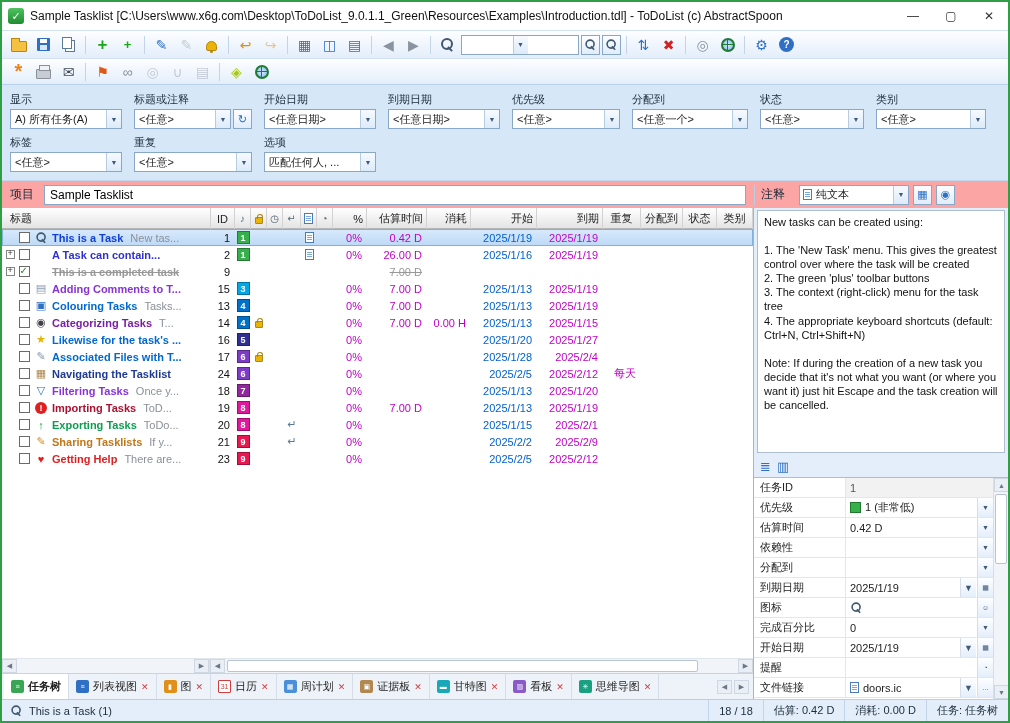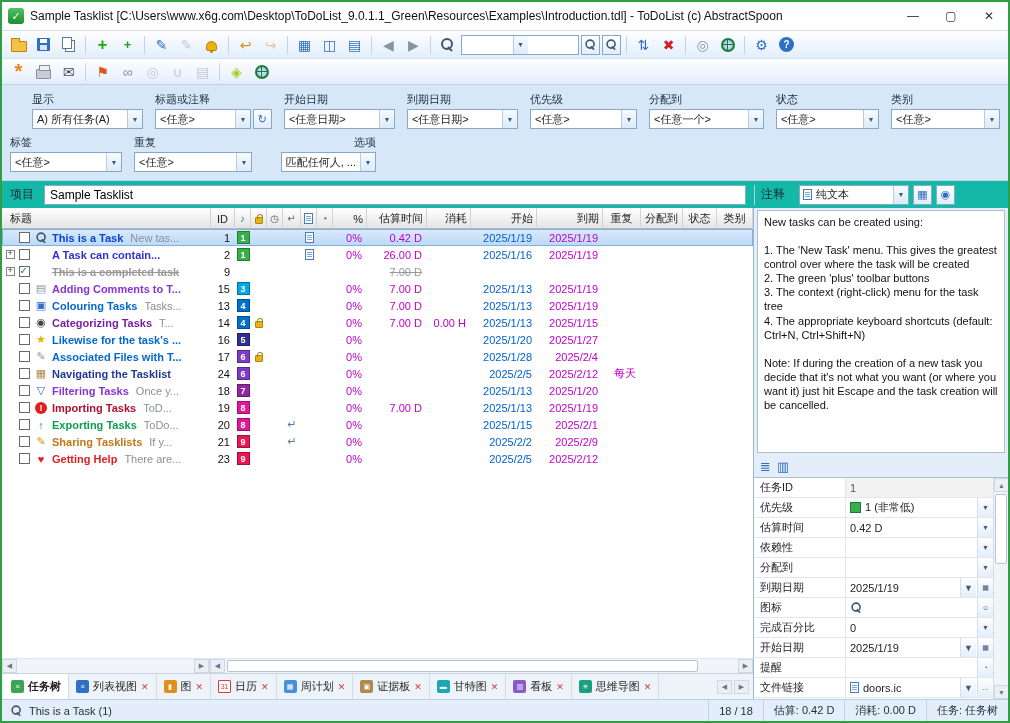--- a/index.html
+++ b/index.html
@@ -68,21 +68,21 @@
               display:inline-flex; align-items:center; justify-content:center; font-size:11px; color:#2f6fc4; }
 
   
   .filterbar { background:#d6e7f8; border-top:1px solid #b9d1ea; padding:4px 8px 8px; flex:0 0 auto; }
   .frow { display:flex; gap:12px; margin-top:3px; }
   .fgroup { display:flex; flex-direction:column; }
   .flabel { font-size:11px; color:#1c2c3c; margin-bottom:2px; }
   .fctl { display:flex; gap:2px; }
 
   
-  .projectrow { height:28px; background:#14b8a6; border-top:1px solid #c2d6ec; display:flex; align-items:center; flex:0 0 auto; }
+  .projectrow { height:28px; background:#fca5a5; border-top:1px solid #c2d6ec; display:flex; align-items:center; flex:0 0 auto; }
   .proj-left { width:752px; display:flex; align-items:center; padding:0 8px; }
   .proj-label { font-size:12px; color:#1c2c3c; margin-right:10px; }
   .proj-input { flex:1; height:20px; border:1px solid #89a8c8; background:#fff; font-size:12px; padding:0 5px;
                 font-family:"Liberation Sans","DejaVu Sans",sans-serif; }
   .proj-right { flex:1; display:flex; align-items:center; gap:4px; padding:0 6px; border-left:1px solid #b9cfe6;}
 
   
   .main { flex:1; display:flex; min-height:0; }
   .left-pane { width:752px; display:flex; flex-direction:column; background:#fff; border-right:1px solid #9db8d2; }
 
@@ -256,21 +256,21 @@
     <span class="tbi g-gray dis">▤</span>
     <span class="sep"></span>
     <span class="tbi" style="color:#a8c818;">◈</span>
     <span class="tbi">
         <span class="i-globe"></span>
       </span>
   </div>
 
   <div class="filterbar">
     <div class="frow">
-      <div class="fgroup" style="width:112px;margin-left:22px;">
+      <div class="fgroup" style="width:112px;">
         <span class="flabel">显示</span>
         <div class="fctl">
             <div class="combo" style="flex:1;">
               <span class="ct">A) 所有任务(A)</span>
               <span class="ca"></span>
             </div>
           </div>
       </div>
       <div class="fgroup" style="width:118px;">
         <span class="flabel">标题或注释</span>
@@ -349,21 +349,21 @@
       </div>
       <div class="fgroup" style="width:118px;">
         <span class="flabel">重复</span>
         <div class="fctl">
             <div class="combo" style="flex:1;">
               <span class="ct">&lt;任意&gt;</span>
               <span class="ca"></span>
             </div>
           </div>
       </div>
-      <div class="fgroup" style="width:112px;align-items:flex-end;">
+      <div class="fgroup" style="width:112px;">
         <span class="flabel">选项</span>
         <div class="fctl">
             <div class="combo" style="flex:1;">
               <span class="ct">匹配任何人, ...</span>
               <span class="ca"></span>
             </div>
           </div>
       </div>
     </div>
   </div>

